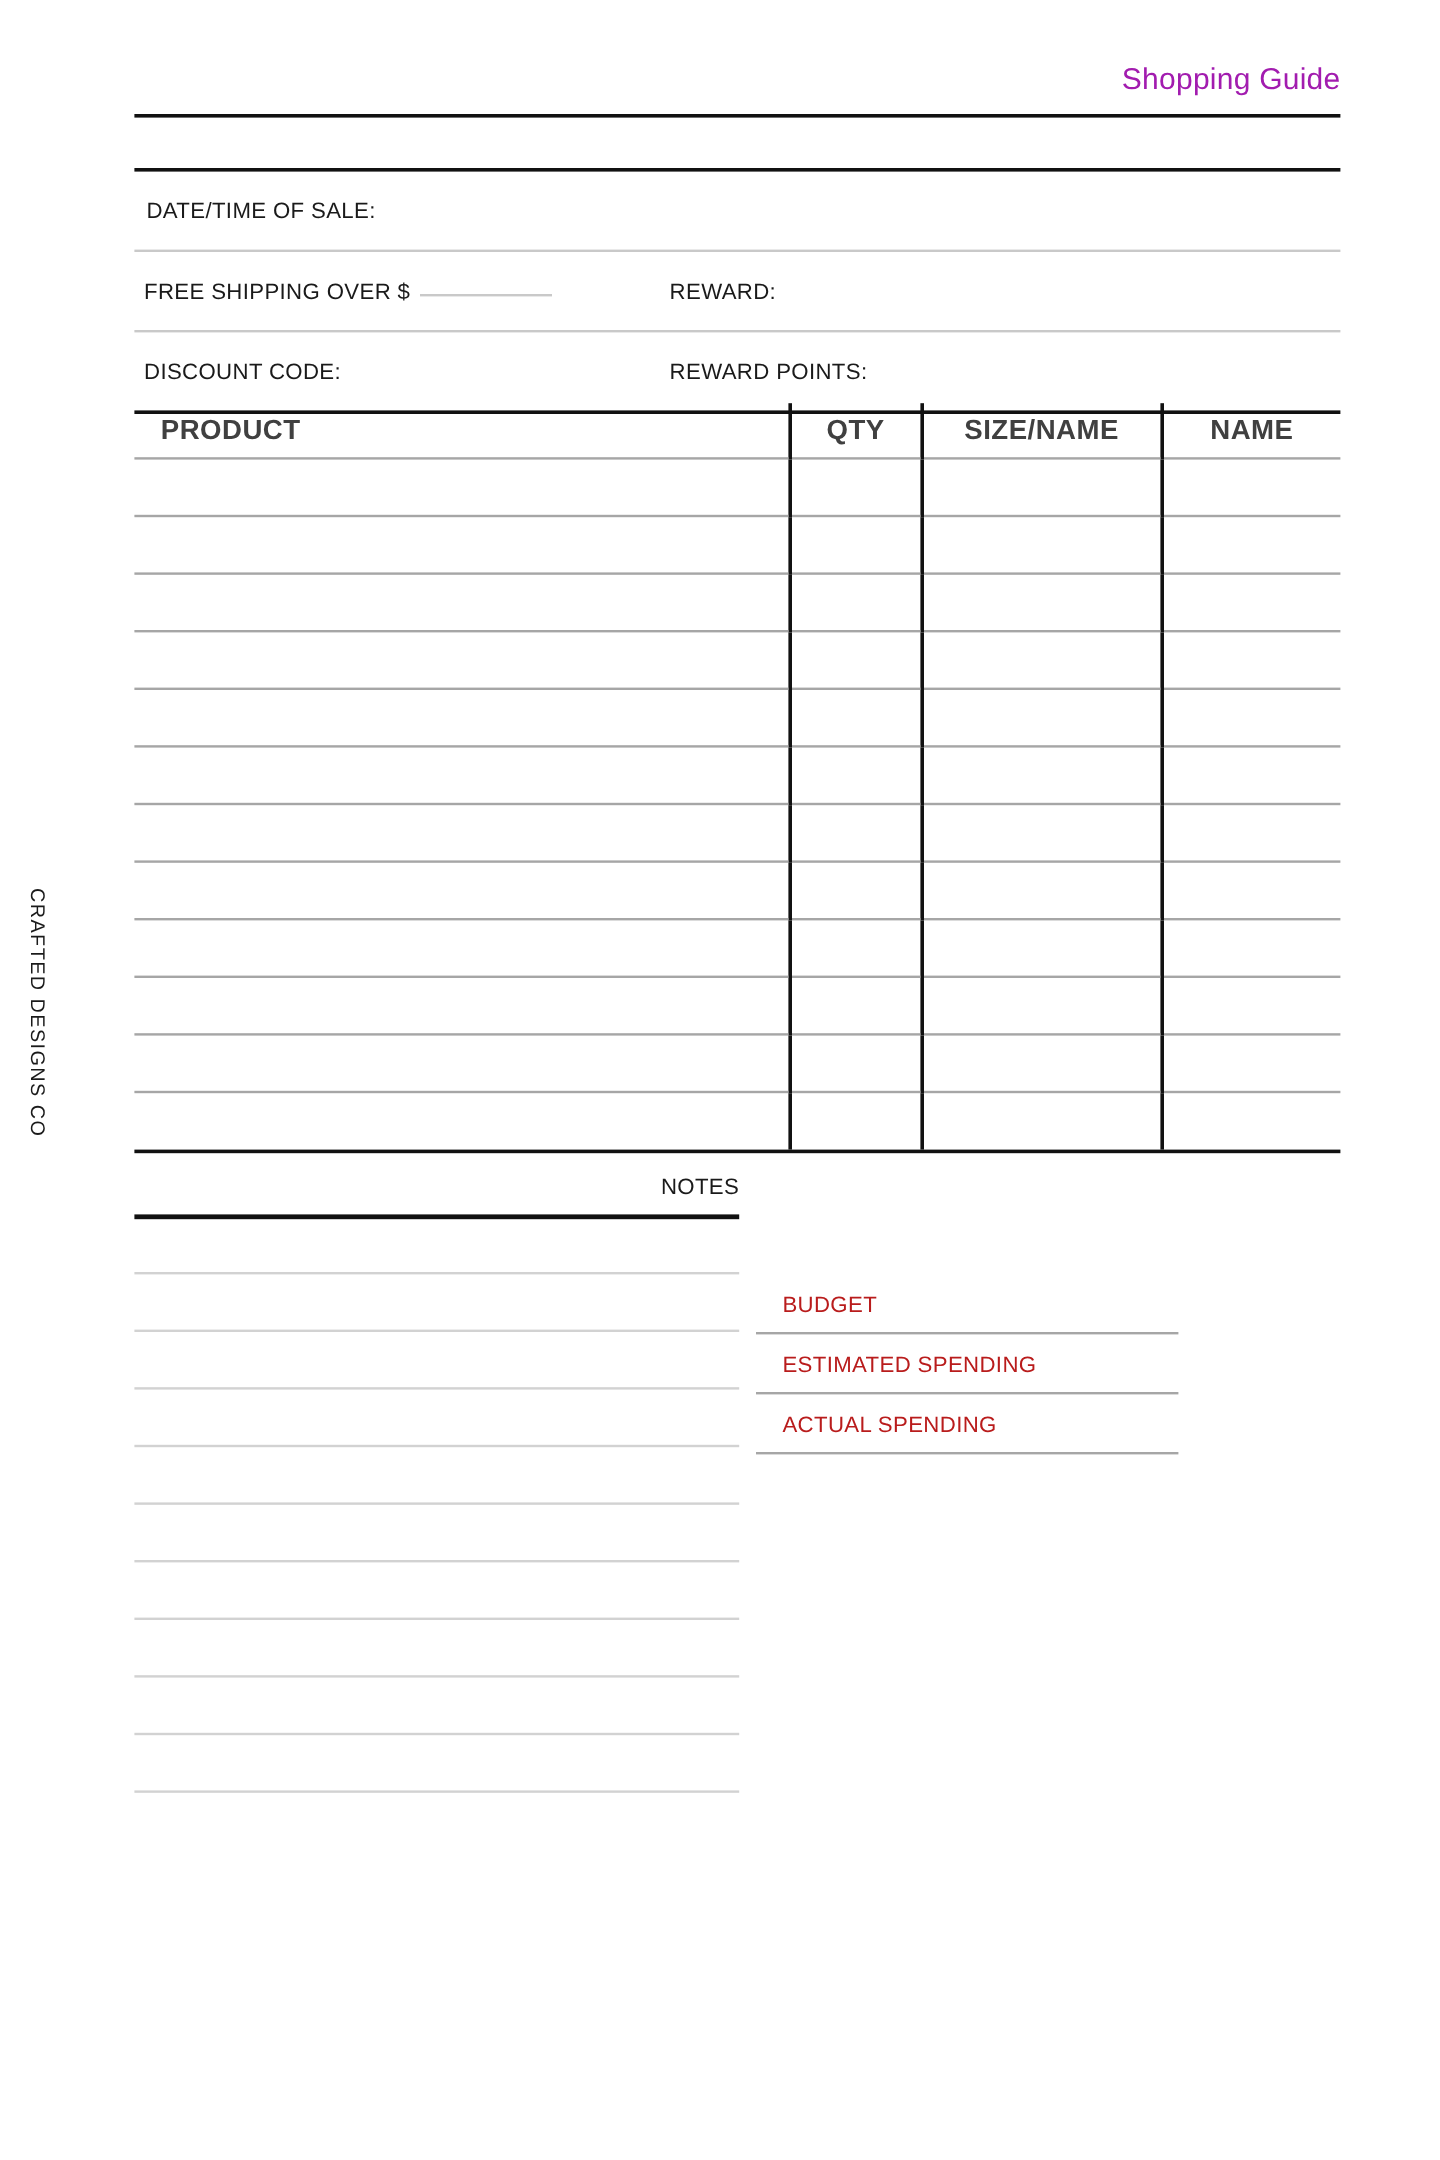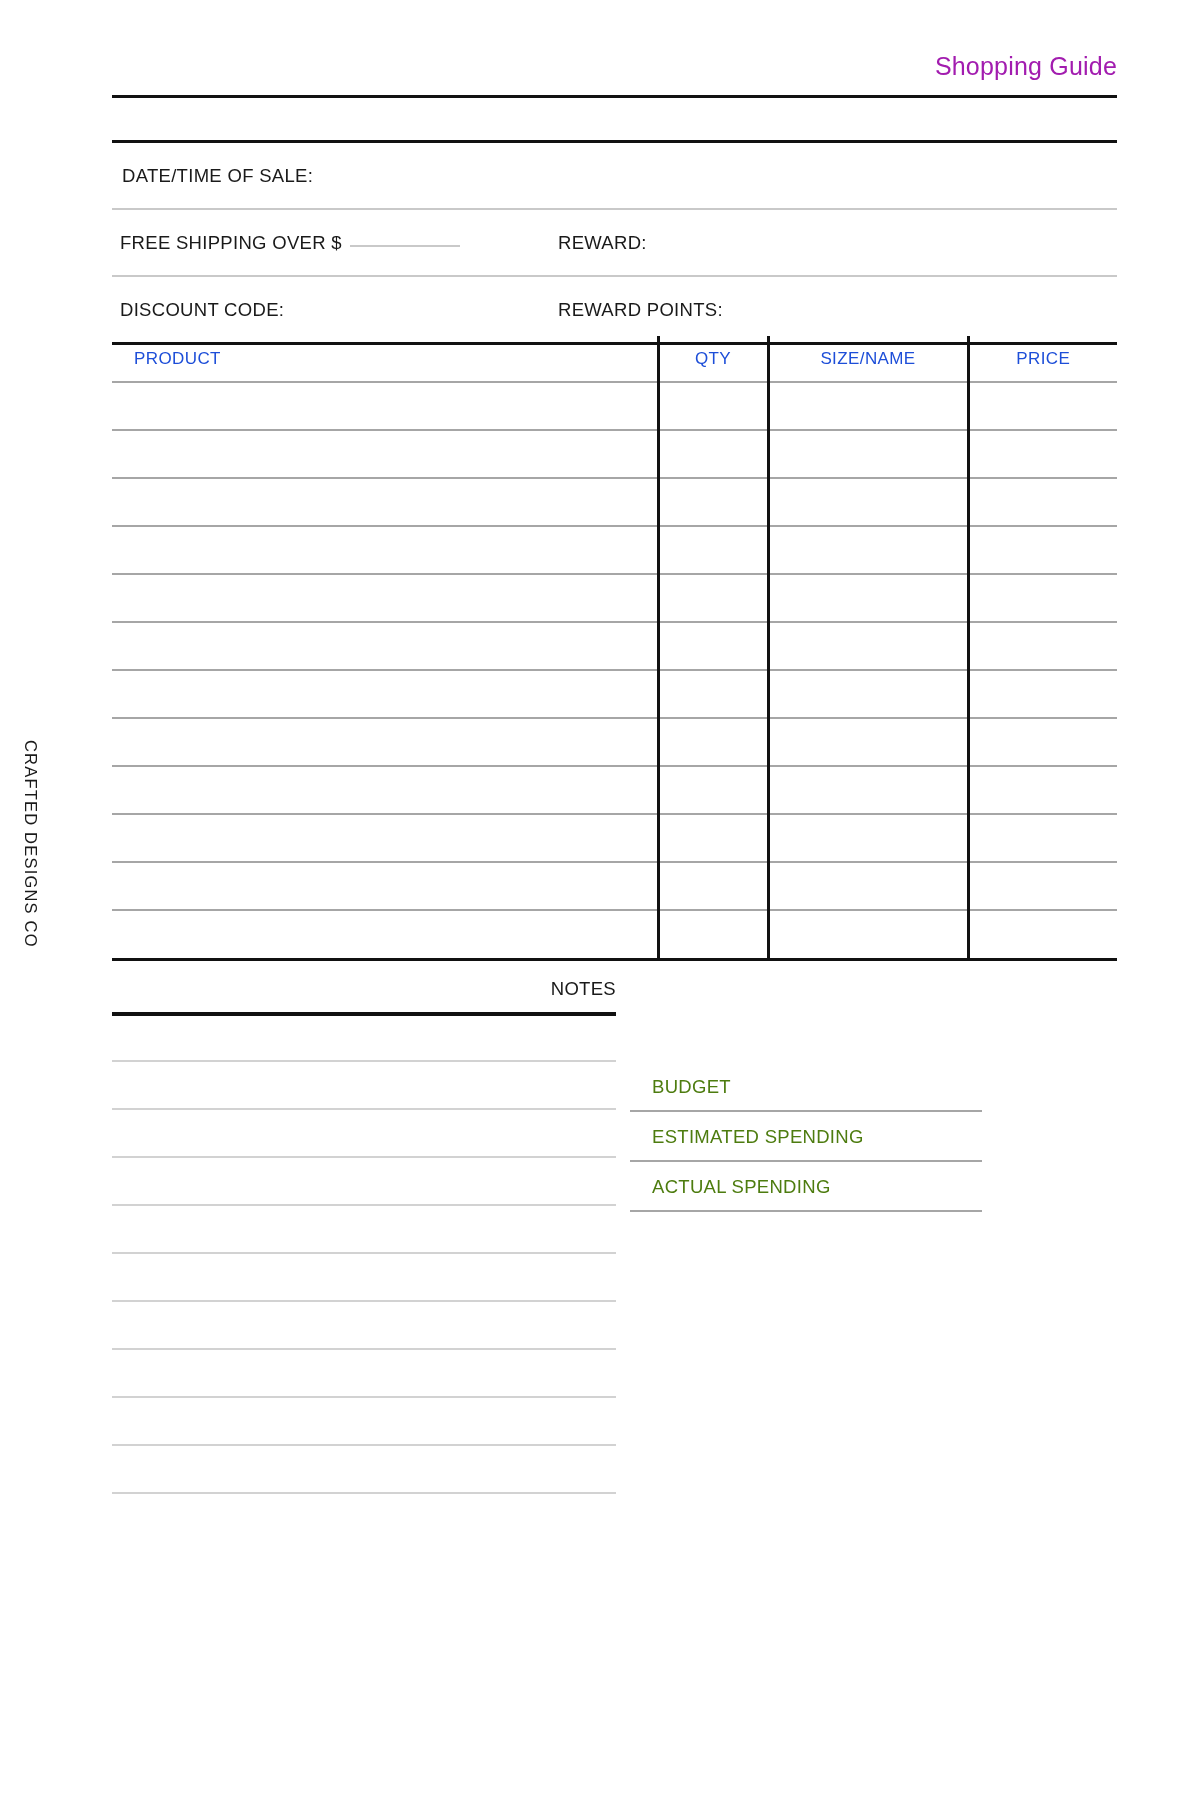--- a/index.html
+++ b/index.html
@@ -87,25 +87,25 @@
     width: 100%;
     border-collapse: collapse;
     table-layout: fixed;
   }
   .ptable col.c-product { width: 546px; }
   .ptable col.c-qty     { width: 110px; }
   .ptable col.c-size    { width: 200px; }
   .ptable col.c-price   { width: 149px; }
 
   .ptable th {
-    font-size: 17px;
-    font-weight: 400;
+    font-size: 23px;
+    font-weight: 700;
     letter-spacing: 0.4px;
     height: 46px;
-    color: #1d4ed8;
+    color: #404040;
     text-align: center;
     vertical-align: middle;
   }
   .ptable th.th-product {
     text-align: left;
     padding-left: 22px;
   }
   .ptable td {
     height: 48px;
   }
@@ -162,21 +162,21 @@
   
   .budget-block {
     position: absolute;
     left: 630px; top: 1062px;
     width: 352px;
   }
   .budget-item { }
   .budget-label {
     font-size: 18.5px;
     letter-spacing: 0.3px;
-    color: #4d7c0f;
+    color: #b91c1c;
     padding: 14px 0 12px 22px;
   }
   .budget-rule {
     height: 2px;
     background: #a6a6a6;
     width: 100%;
   }
 </style>
 </head>
 <body>
@@ -228,21 +228,21 @@
         <col class="c-product">
         <col class="c-qty">
         <col class="c-size">
         <col class="c-price">
       </colgroup>
       <thead>
         <tr>
           <th class="th-product">PRODUCT</th>
           <th class="v-div">QTY</th>
           <th class="v-div">SIZE/NAME</th>
-          <th class="v-div">PRICE</th>
+          <th class="v-div">NAME</th>
         </tr>
       </thead>
       <tbody id="product-rows">
           <tr>
             <td></td>
             <td class="v-div"></td>
             <td class="v-div"></td>
             <td class="v-div"></td>
           </tr>
           <tr>

